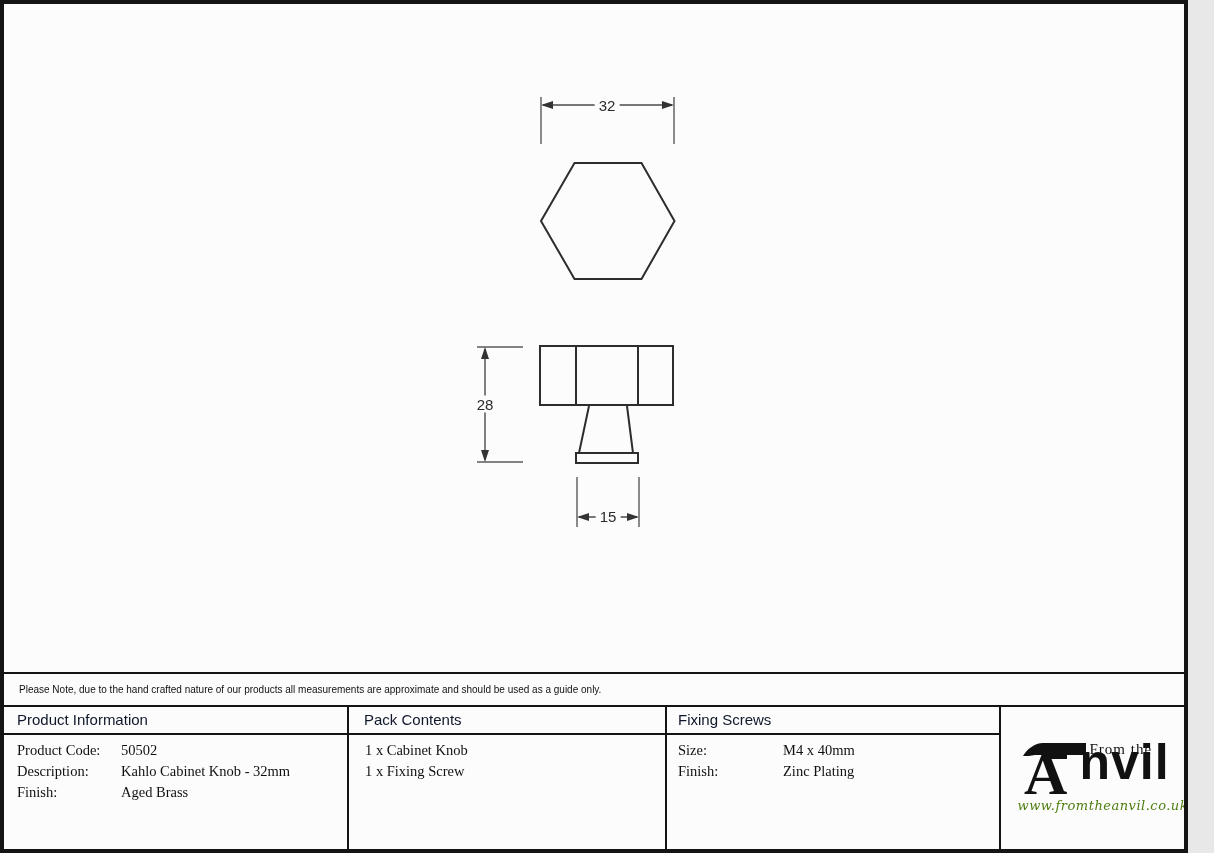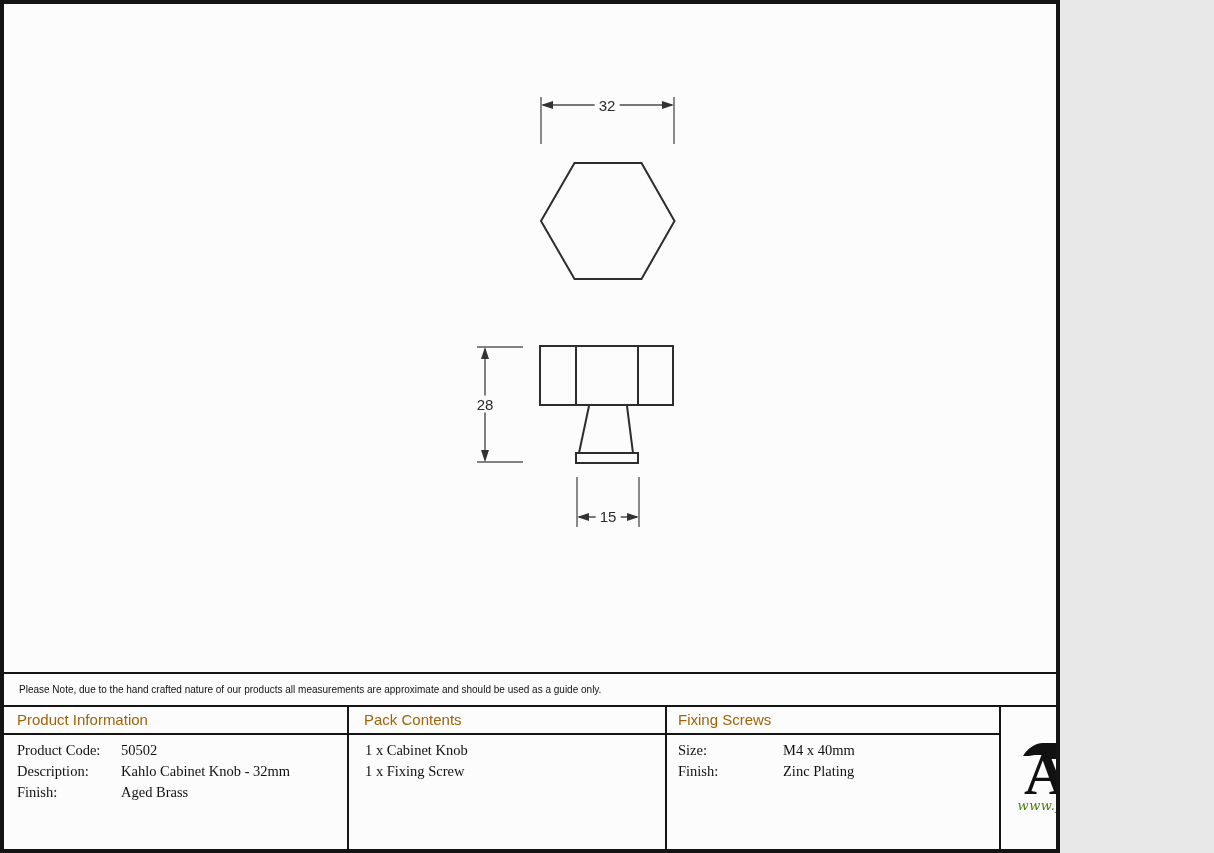--- a/index.html
+++ b/index.html
@@ -1,19 +1,19 @@
 <!DOCTYPE html>
 <html><head>
 <meta charset="utf-8">
 <style>
   * { margin:0; padding:0; box-sizing:border-box; }
   html,body { background:#e8e8e8; }
   body { font-family:"Liberation Sans", sans-serif; }
   .page {
-    position:relative; width:1060px; height:853px;
+    position:relative; width:1188px; height:853px;
     background:#fcfcfc; overflow:hidden; color:#161616;
   }
   .outer-border {
     position:absolute; inset:0; border:4px solid #141414; pointer-events:none; z-index:30;
   }
   
   .hline { position:absolute; height:2px; background:#141414; z-index:10; }
   .vline { position:absolute; width:2px;  background:#141414; z-index:10; }
   svg.drawing { position:absolute; left:0; top:0; z-index:1; }
   .dim-label {
@@ -22,21 +22,21 @@
   }
   
   .note-row {
     position:absolute; left:4px; right:4px; top:674px; height:31px;
     display:flex; align-items:center; padding-left:15px;
     font-size:10px; color:#111; z-index:5;
   }
   
   .sec-header {
     position:absolute; top:705px; height:28px; display:flex; align-items:center;
-    font-size:15px; color:#a16207; z-index:5;
+    font-size:15px; color:#0f172a; z-index:5;
   }
   
   .col-body { position:absolute; top:740px; z-index:5; font-size:14.5px; color:#111;font-family:Liberation Serif, serif; }
   .kv-row { display:flex; height:21px; align-items:center; }
   .kv-label { flex:0 0 104px; }
   .kv-value { flex:1; }
   .fs .kv-label { flex:0 0 105px; }
   .list-row { height:21px; display:flex; align-items:center; }
   
   .logo-box {

